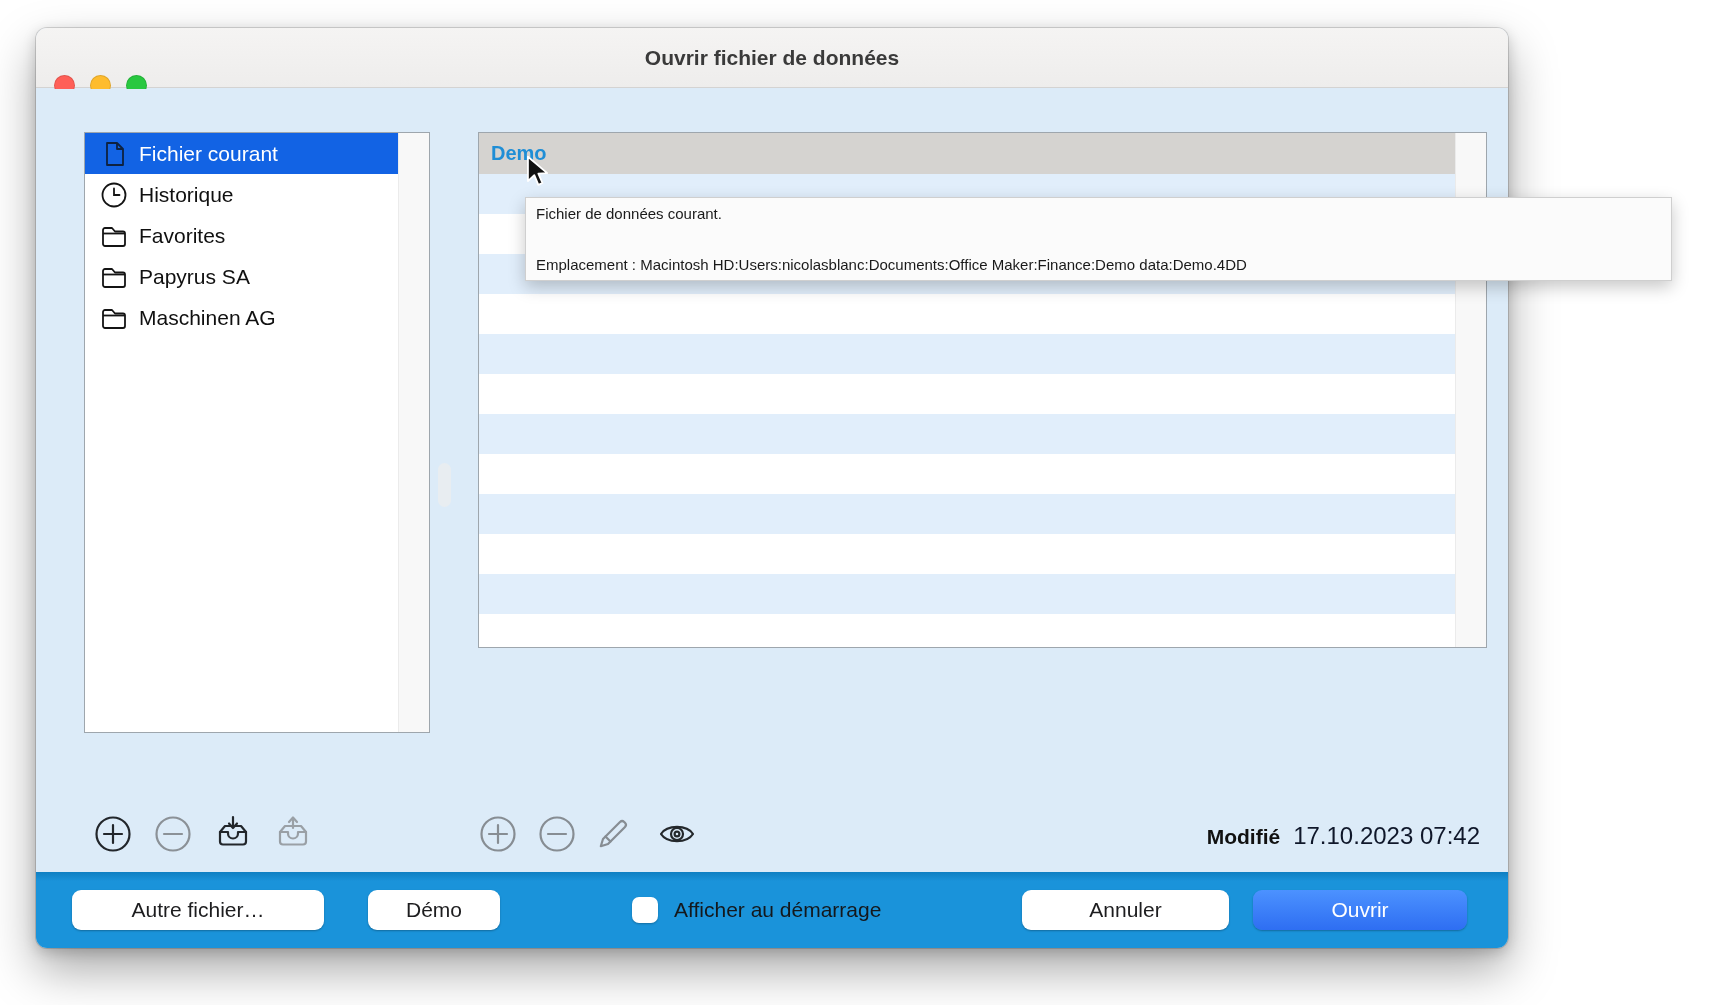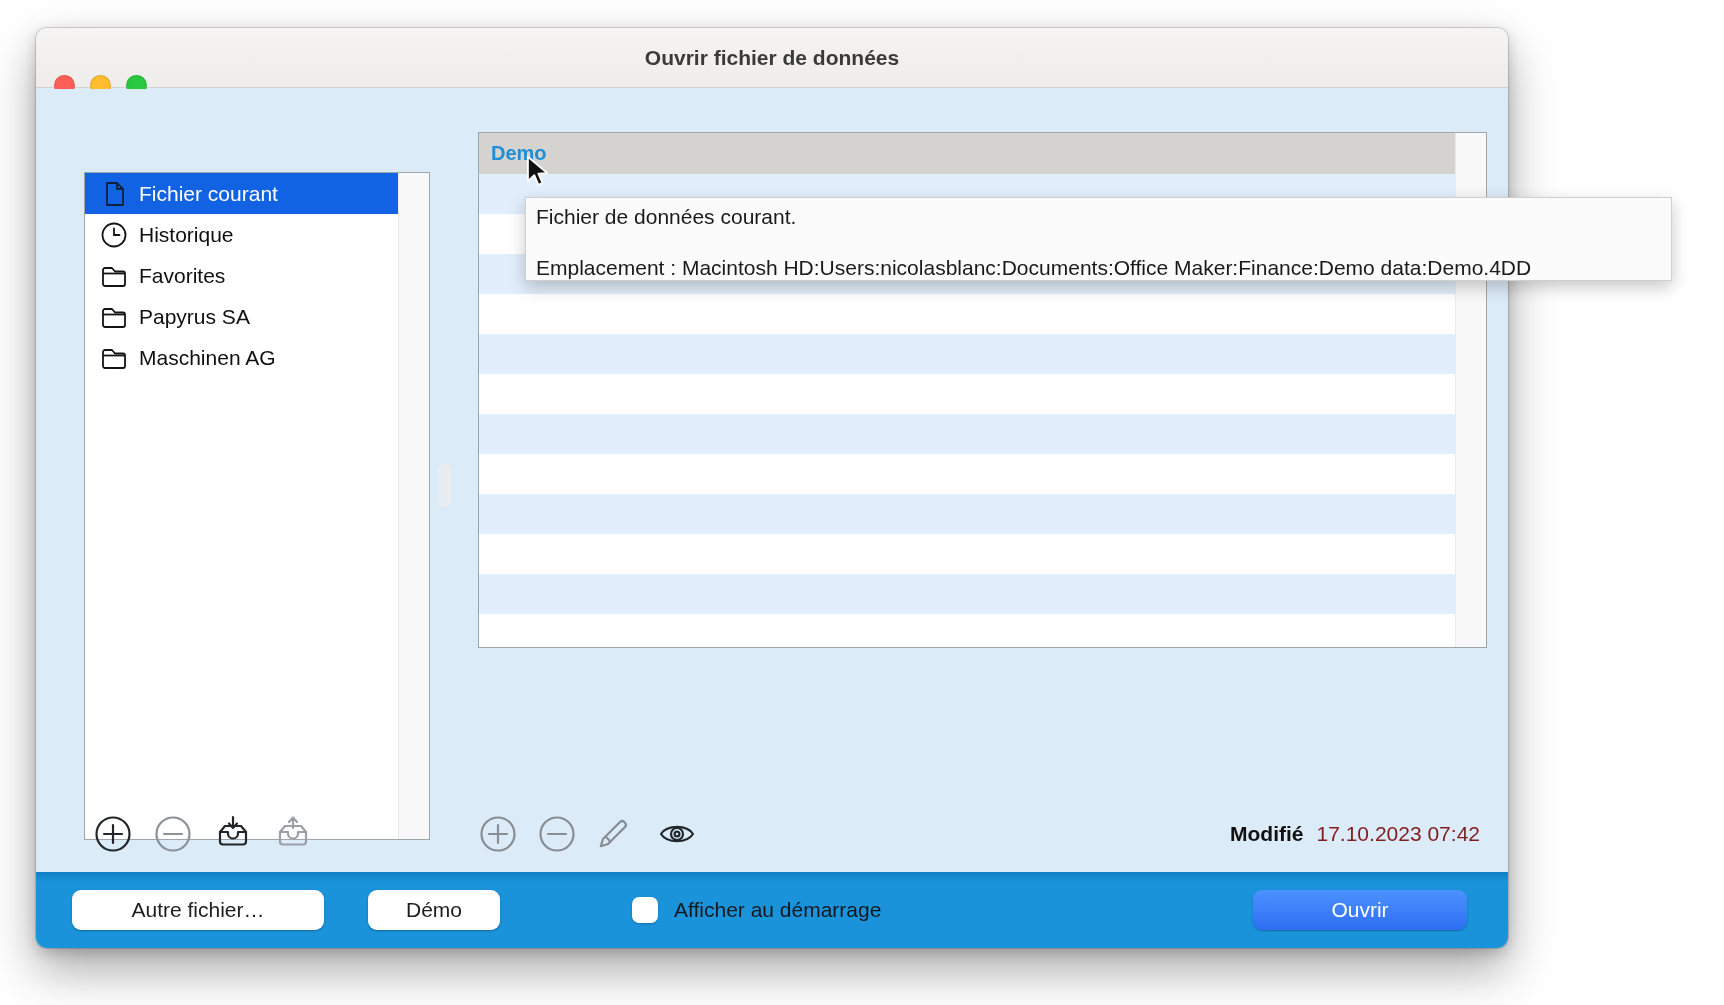--- a/index.html
+++ b/index.html
@@ -26,21 +26,21 @@
   .lights { position:absolute; left:18px; top:47px; display:flex; gap:15px; }
   .light { width:21px; height:21px; border-radius:50%; }
   .light.red    { background:#ff5f57; box-shadow:inset 0 0 0 1px rgba(0,0,0,.12); }
   .light.yellow { background:#febc2e; box-shadow:inset 0 0 0 1px rgba(0,0,0,.12); }
   .light.green  { background:#28c840; box-shadow:inset 0 0 0 1px rgba(0,0,0,.12); }
 
   .body { position:absolute; left:0; top:61px; right:0; bottom:76px; background:#dcebf8; }
 
   
   .panel { position:absolute; background:#ffffff; border:1.5px solid #9ea6ad; }
-  .sidebar-panel { left:48px; top:43px; width:346px; height:668px;margin-top:40px; }
+  .sidebar-panel { left:48px; top:43px; width:346px; height:601px; }
   .main-panel    { left:442px; top:43px; width:1009px; height:516px; }
   .scroll-track {
     position:absolute; top:0; bottom:0; right:0; width:31px;
     background:#f8f8f8; border-left:1px solid #ebebeb;
   }
 
   
   .sb-item { position:relative; height:41px; display:flex; align-items:center; padding-left:12px; cursor:default; }
   .sb-item .sb-icon { width:34px; height:34px; display:flex; align-items:center; justify-content:center; }
   .sb-item .sb-label { margin-left:8px; font-size:21px; color:#101010; }
@@ -61,21 +61,21 @@
     background:repeating-linear-gradient(180deg,#e1eefb 0px,#e1eefb 40px,#ffffff 40px,#ffffff 80px);
   }
 
   
   .icon-btn { position:absolute; width:40px; height:40px; top:725px; }
   .icon-btn svg { display:block; }
 
   
   .status { position:absolute; top:733px; right:28px; display:flex; gap:13px; align-items:baseline; }
   .status .lbl { font-size:21px; font-weight:bold; color:#111; }
-  .status .val { font-size:21px; color:#7f1d1d; }
+  .status .val { font-size:24px; color:#0f172a; }
 
   
   .footer {
     position:absolute; left:0; bottom:0; right:0; height:76px;
     background:linear-gradient(180deg,#0f7fc2 0%,#1a93da 12%,#1a93da 100%);
     border-radius:0 0 11px 11px;
   }
   .btn {
     position:absolute; top:18px; height:40px; background:#ffffff;
     border:none; border-radius:9px; font-family:"Liberation Sans",sans-serif;
@@ -96,21 +96,21 @@
     font-size:21px; color:#14181c;
   }
 
   
   .tooltip {
     position:absolute; left:525px; top:197px; width:1147px; height:84px;
     background:#fbfbfb; border:1px solid #cfcfcf;
     box-shadow:0 6px 16px rgba(0,0,0,.22);
     z-index:60;
   }
-  .tooltip .tline { position:absolute; left:10px; white-space:nowrap; font-size:21px; color:#1a1a1a; }
+  .tooltip .tline { position:absolute; left:10px; white-space:nowrap; font-size:15px; color:#1a1a1a; }
   .tooltip .t1 { top:7px; }
   .tooltip .t2 { top:58px; }
 
   
   .cursor { position:absolute; left:523px; top:155px; z-index:70; }
 </style>
 </head>
 <body>
 
 <div class="stage">
@@ -243,20 +243,21 @@
         <span class="lbl">Modifié</span>
         <span class="val">17.10.2023 07:42</span>
       </div>
     </div>
 
     <div class="footer">
       <button class="btn btn-other">Autre fichier…</button>
       <button class="btn btn-demo">Démo</button>
       <div class="checkbox"></div>
       <div class="checkbox-label">Afficher au démarrage</div>
+      <button class="btn btn-cancel">Annuler</button>
       <button class="btn btn-open">Ouvrir</button>
     </div>
   </div>
 
   <div class="tooltip">
     <div class="tline t1">Fichier de données courant.</div>
     <div class="tline t2">Emplacement : Macintosh HD:Users:nicolasblanc:Documents:Office Maker:Finance:Demo data:Demo.4DD</div>
   </div>
 
   <div class="cursor">

